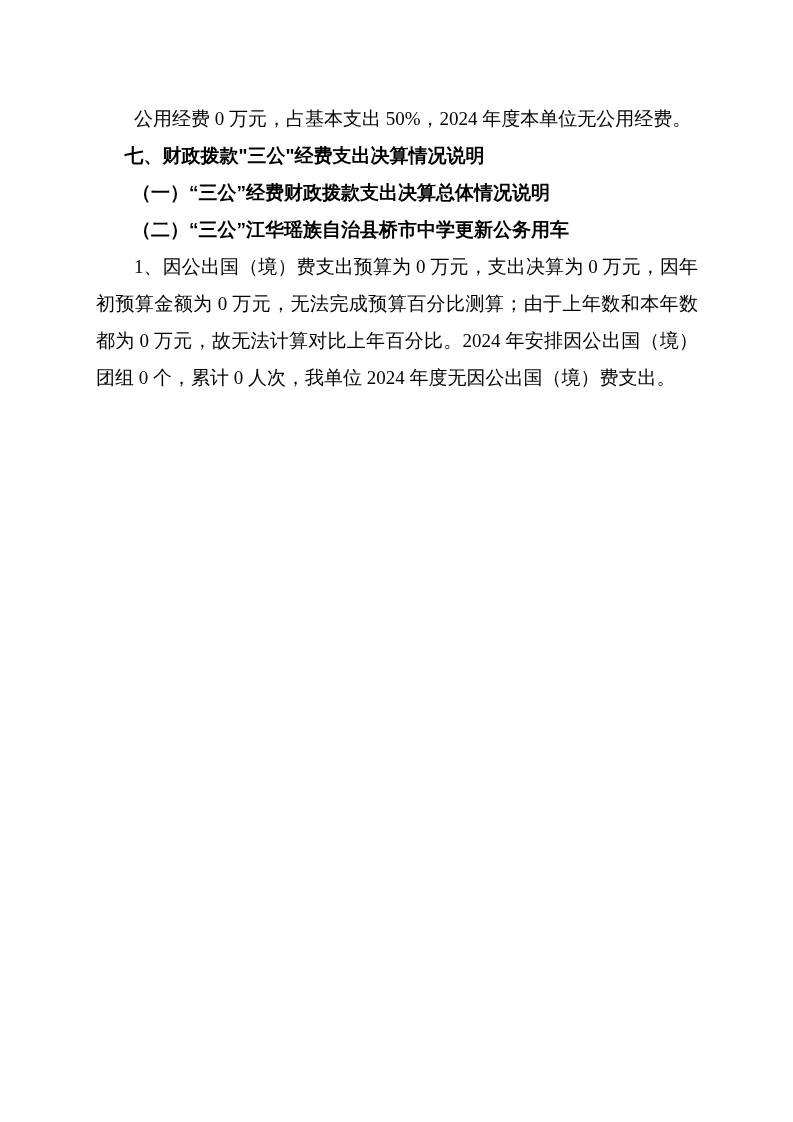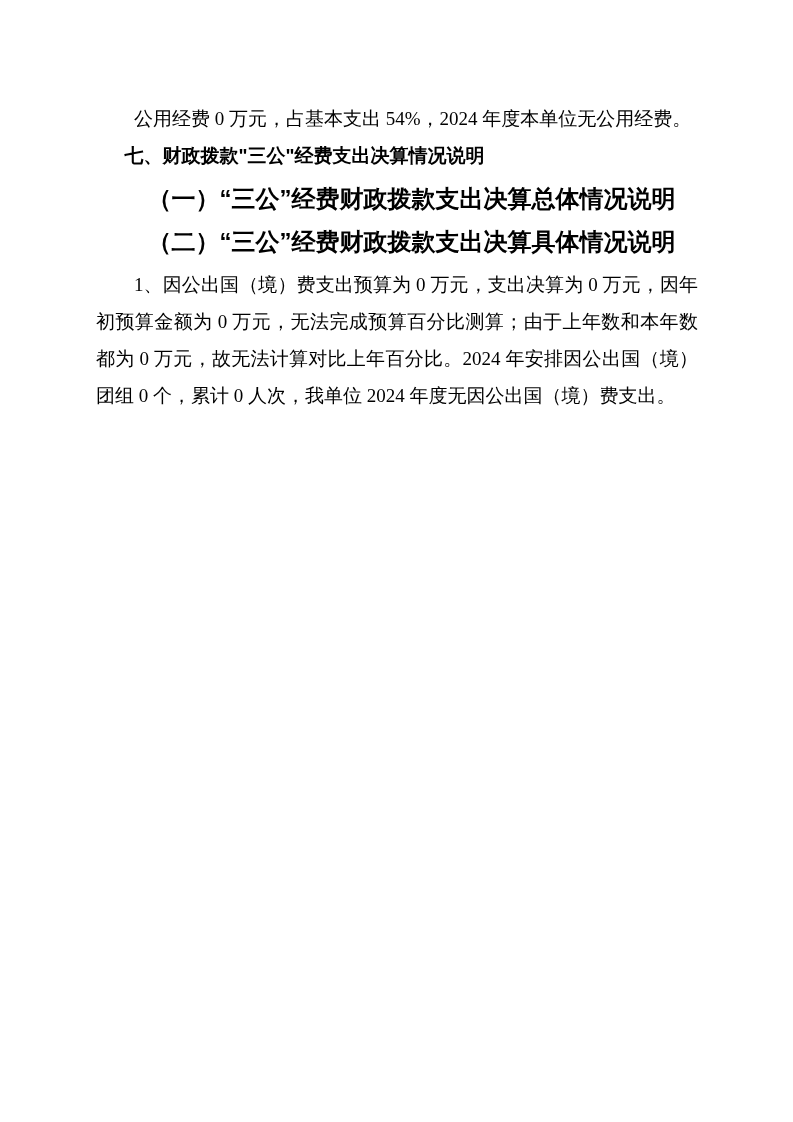--- a/index.html
+++ b/index.html
@@ -29,39 +29,39 @@
   .heading-1 {
     margin: 0;
     font-family: "Liberation Sans", "DejaVu Sans", sans-serif;
     font-size: 19px;
     line-height: 37px;
     font-weight: bold;
     text-indent: 1.5em;
     text-align: justify;
   }
   .heading-2 {
-    margin: 6px;
+    margin: 0;
     font-family: "Liberation Sans", "DejaVu Sans", sans-serif;
-    font-size: 24px;
+    font-size: 19px;
     line-height: 37px;
     font-weight: bold;
     text-indent: 1.9em;
     text-align: justify;
   }
 </style>
 </head>
 <body>
 
 <div class="page">
-  <p class="para">公用经费 0 万元，占基本支出 54%，2024 年度本单位无公用经费。</p>
+  <p class="para">公用经费 0 万元，占基本支出 50%，2024 年度本单位无公用经费。</p>
 
   <h2 class="heading-1">七、财政拨款"三公"经费支出决算情况说明</h2>
 
   <h3 class="heading-2">（一）“三公”经费财政拨款支出决算总体情况说明</h3>
 
 
-  <h3 class="heading-2">（二）“三公”经费财政拨款支出决算具体情况说明</h3>
+  <h3 class="heading-2">（二）“三公”江华瑶族自治县桥市中学更新公务用车</h3>
 
   <p class="para">1、因公出国（境）费支出预算为 0 万元，支出决算为 0 万元，因年初预算金额为 0 万元，无法完成预算百分比测算；由于上年数和本年数都为 0 万元，故无法计算对比上年百分比。2024 年安排因公出国（境）团组 0 个，累计 0 人次，我单位 2024 年度无因公出国（境）费支出。</p>
 
 
 
 </div>
 
 </body></html>

